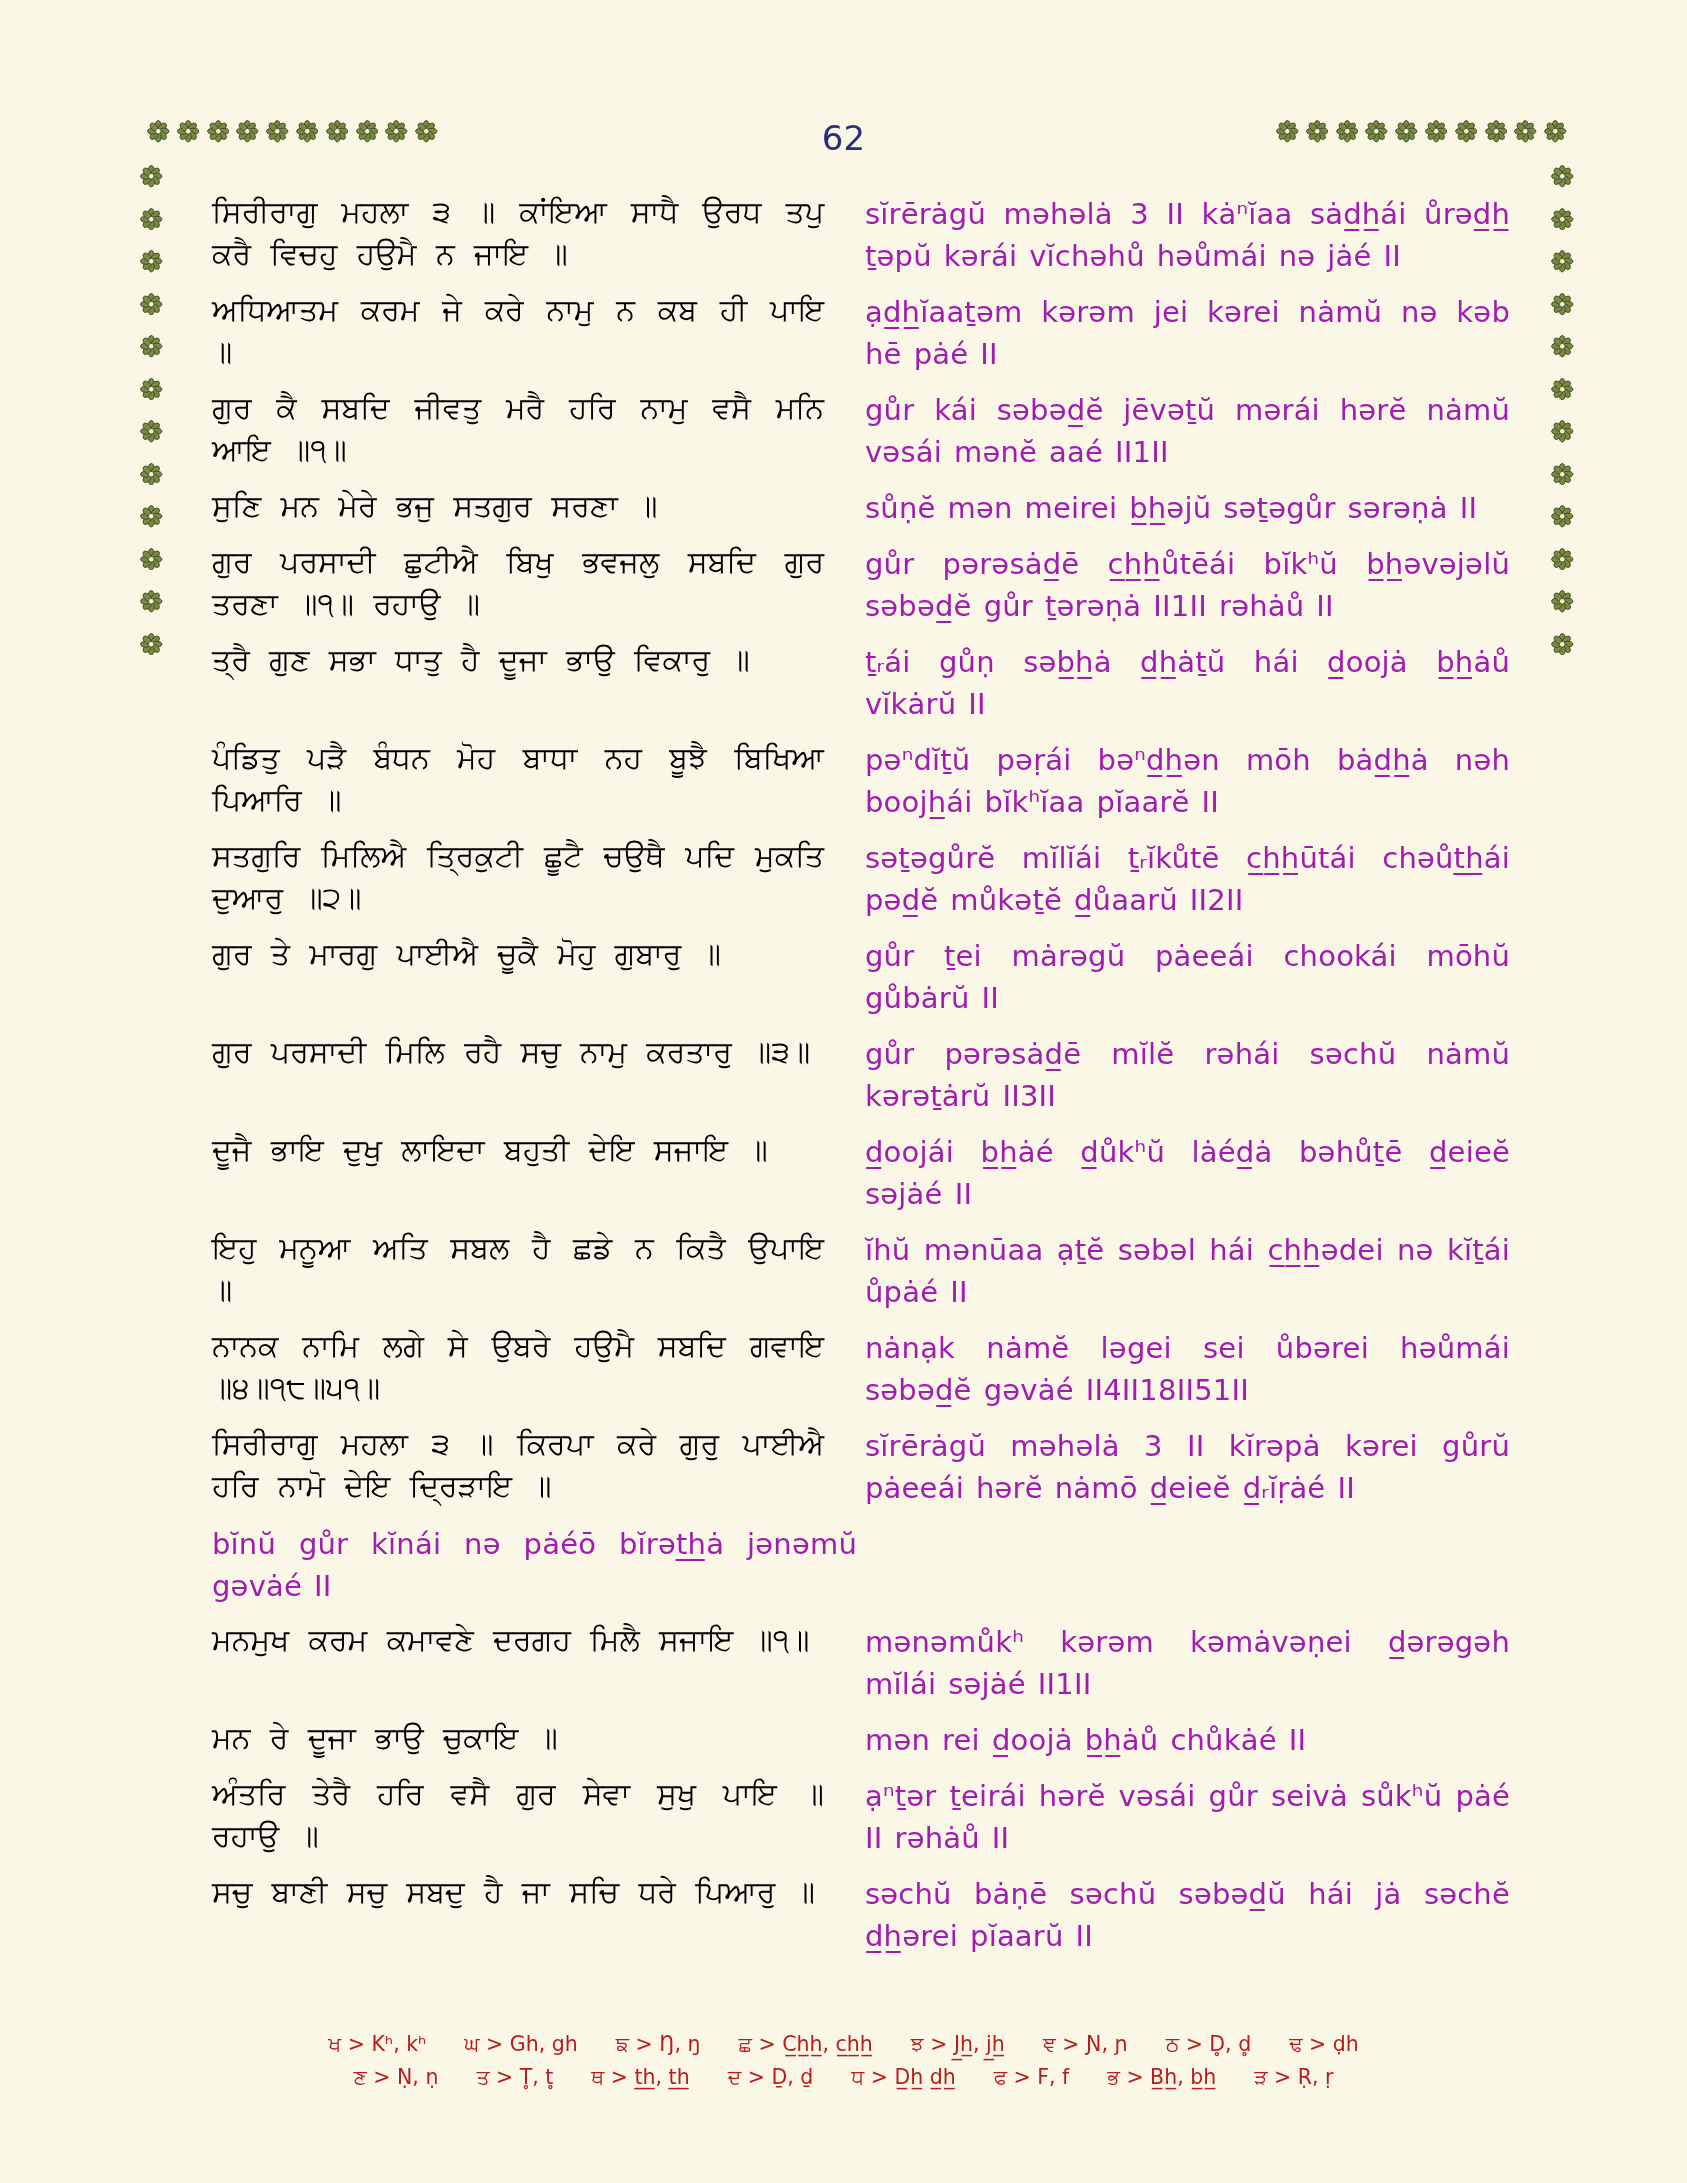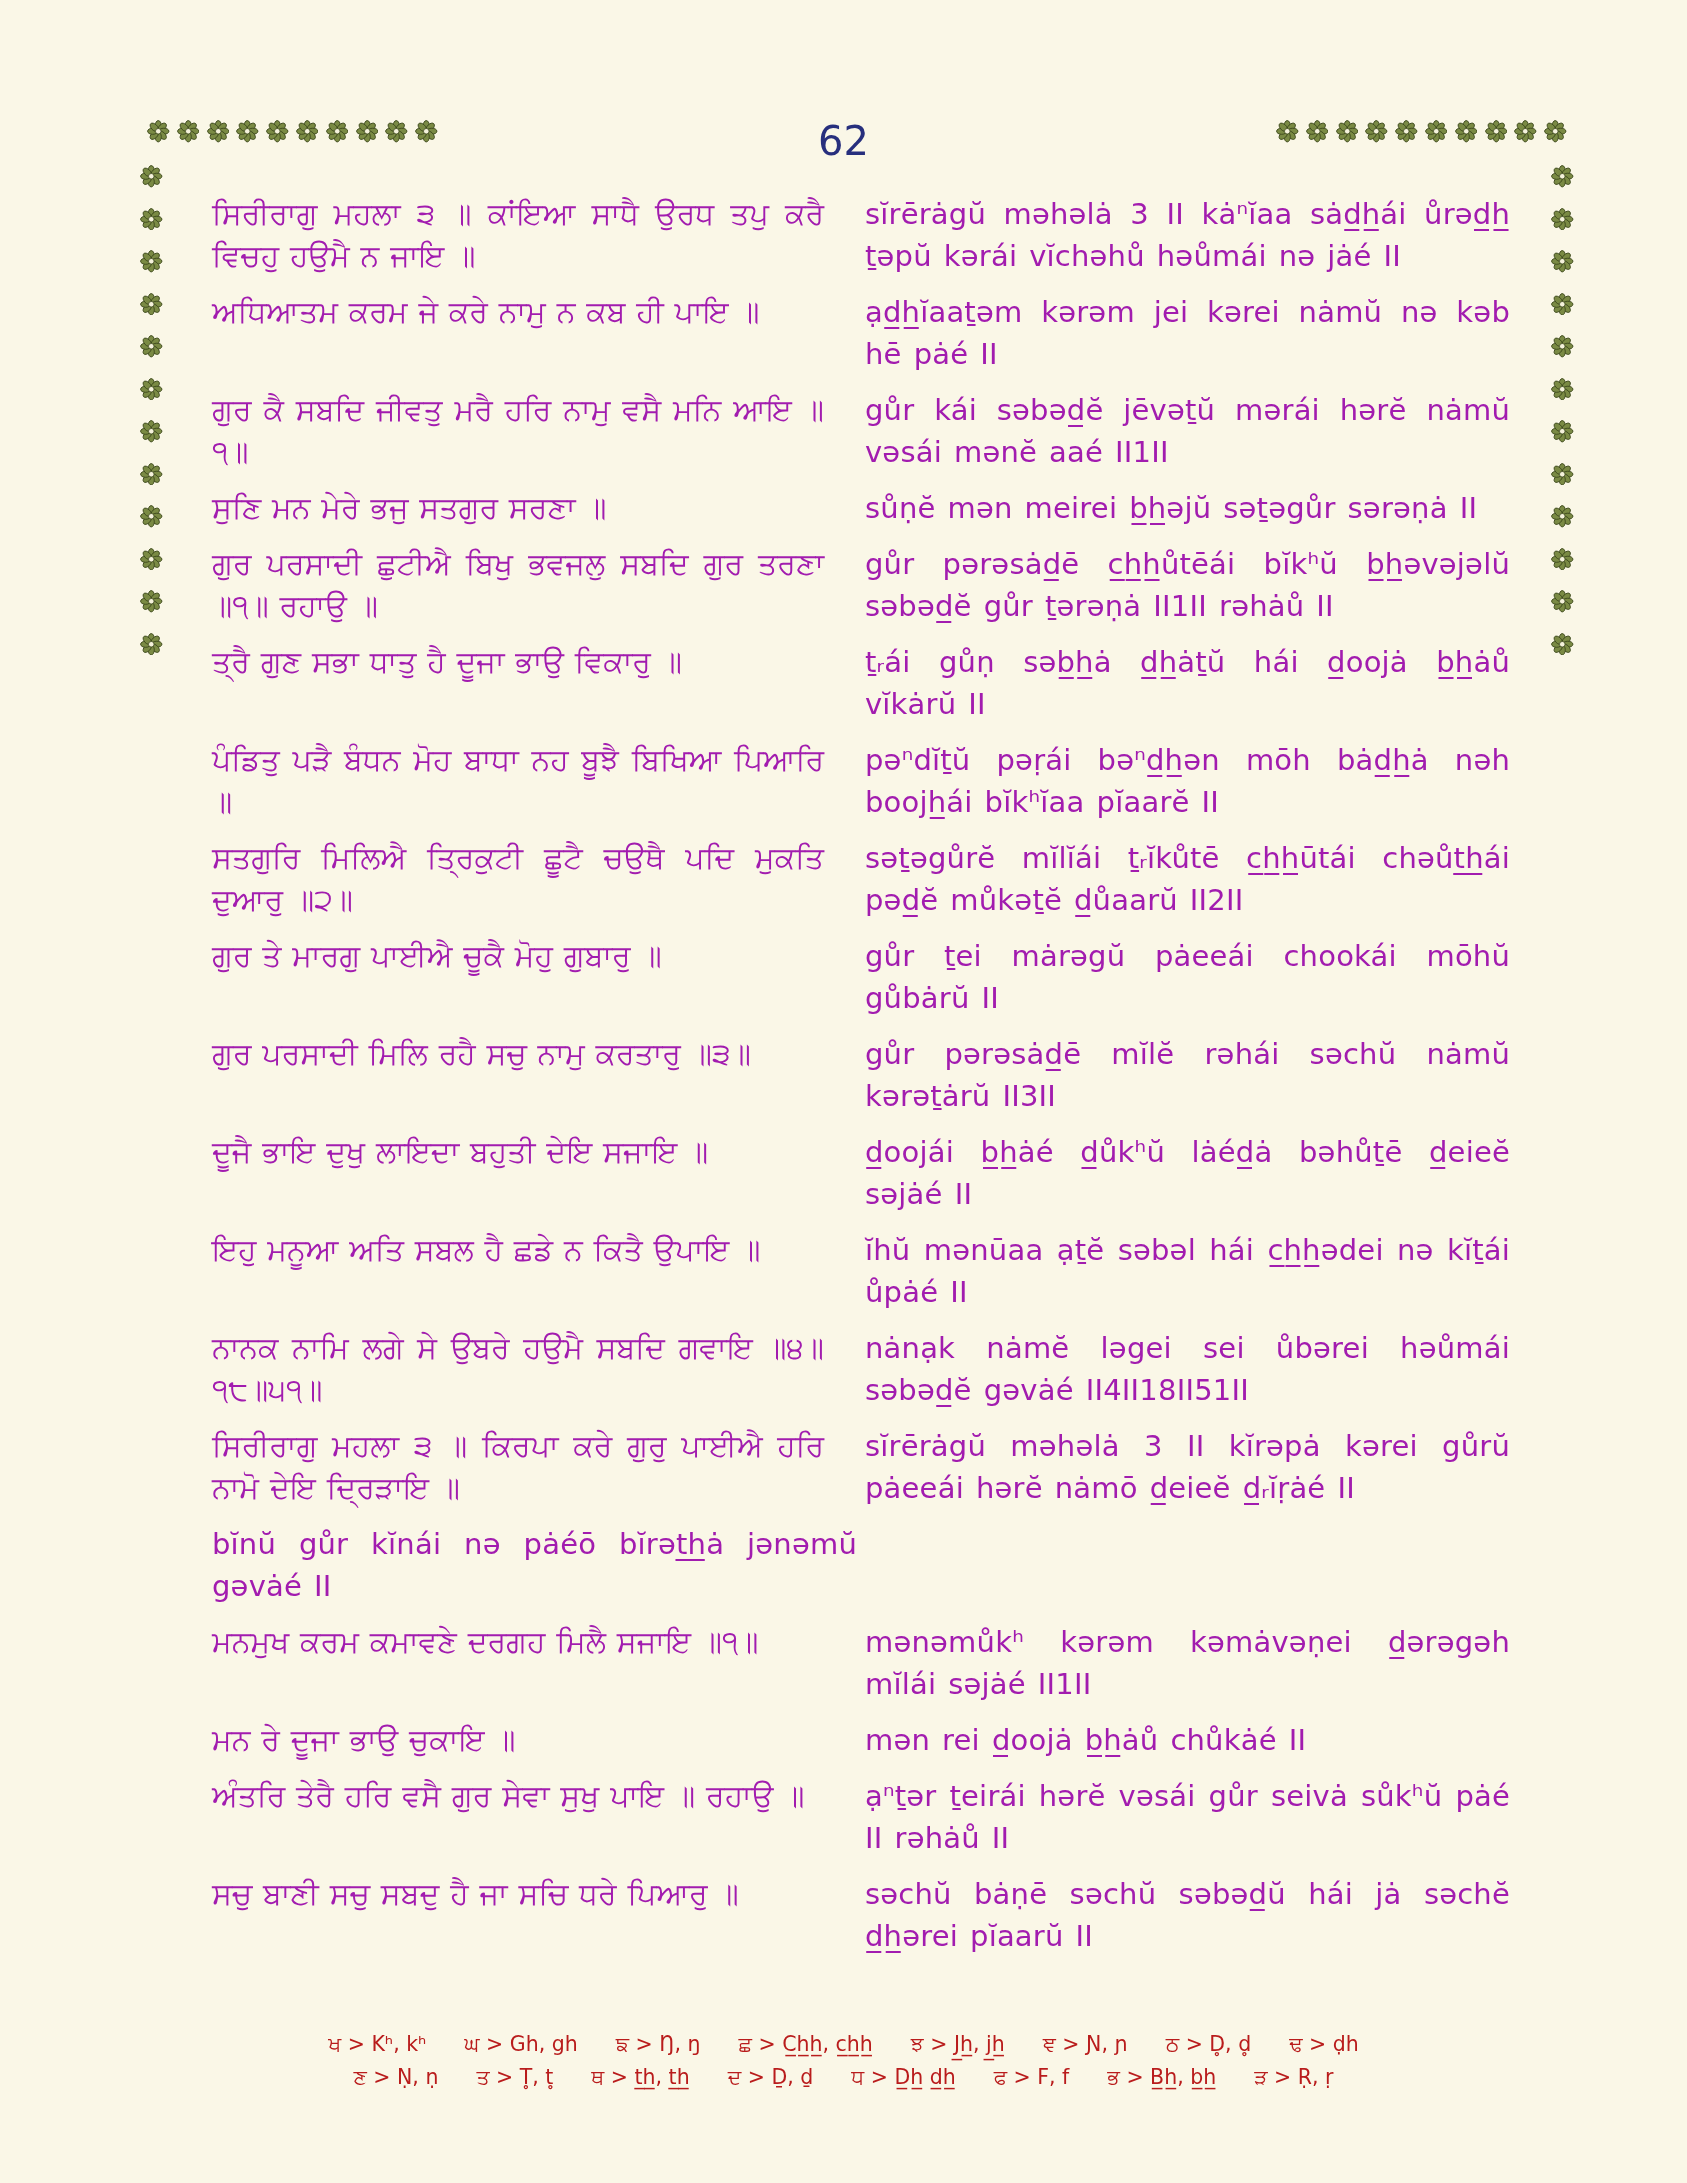--- a/index.html
+++ b/index.html
@@ -6,42 +6,43 @@
   .page{
     position:relative;
     width:1687px;height:2183px;
     background:#FAF7E7;
     font-family:"DejaVu Sans", sans-serif;
     color:#272F7D;
     overflow:hidden;
   }
   .page-number{
     position:absolute;top:118px;left:0;width:1687px;
-    text-align:center;font-size:40px;color:#272F7D;
+    text-align:center;font-size:34px;color:#272F7D;
   }
   
   .orn-row{position:absolute;display:flex;gap:7.3px;}
   .orn-row-left{left:147px;top:120px;}
   .orn-row-right{left:1276px;top:120px;}
   .orn-col{position:absolute;display:flex;flex-direction:column;gap:20px;}
   .orn-col-left{left:140px;top:165px;}
   .orn-col-right{left:1551px;top:165px;}
   .flower{width:22.5px;height:22.5px;display:inline-block;}
   
   .content{
     position:absolute;left:212px;top:193px;width:1298px;
   }
   .verse-row{display:flex;align-items:flex-start;margin-bottom:14px;}
   .gurmukhi-cell{
     width:612px;min-width:612px;
     font-size:30px;line-height:42px;
     text-align:justify;text-align-last:left;
-    color:#a21caf;
+    color:#000000;
     margin-right:41px;
     word-spacing:1.3px;
+    font-family:Liberation Mono, monospace;
   }
   .roman-cell{
     width:645px;min-width:645px;
     font-size:29px;line-height:42px;
     text-align:justify;text-align-last:left;
     color:#a21caf;
     letter-spacing:0.2px;
     word-spacing:2.6px;
   }
   

